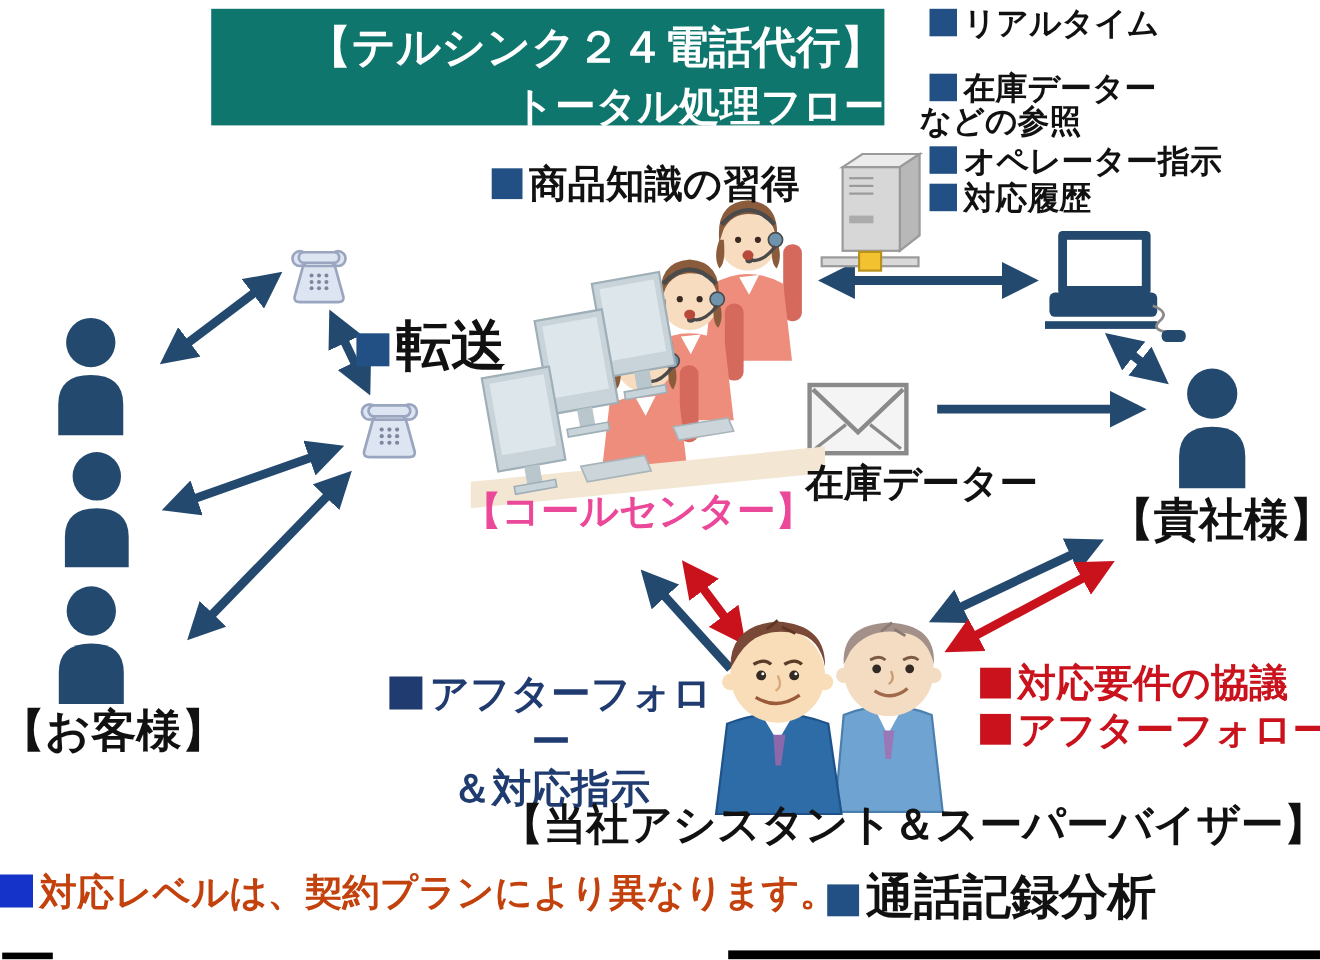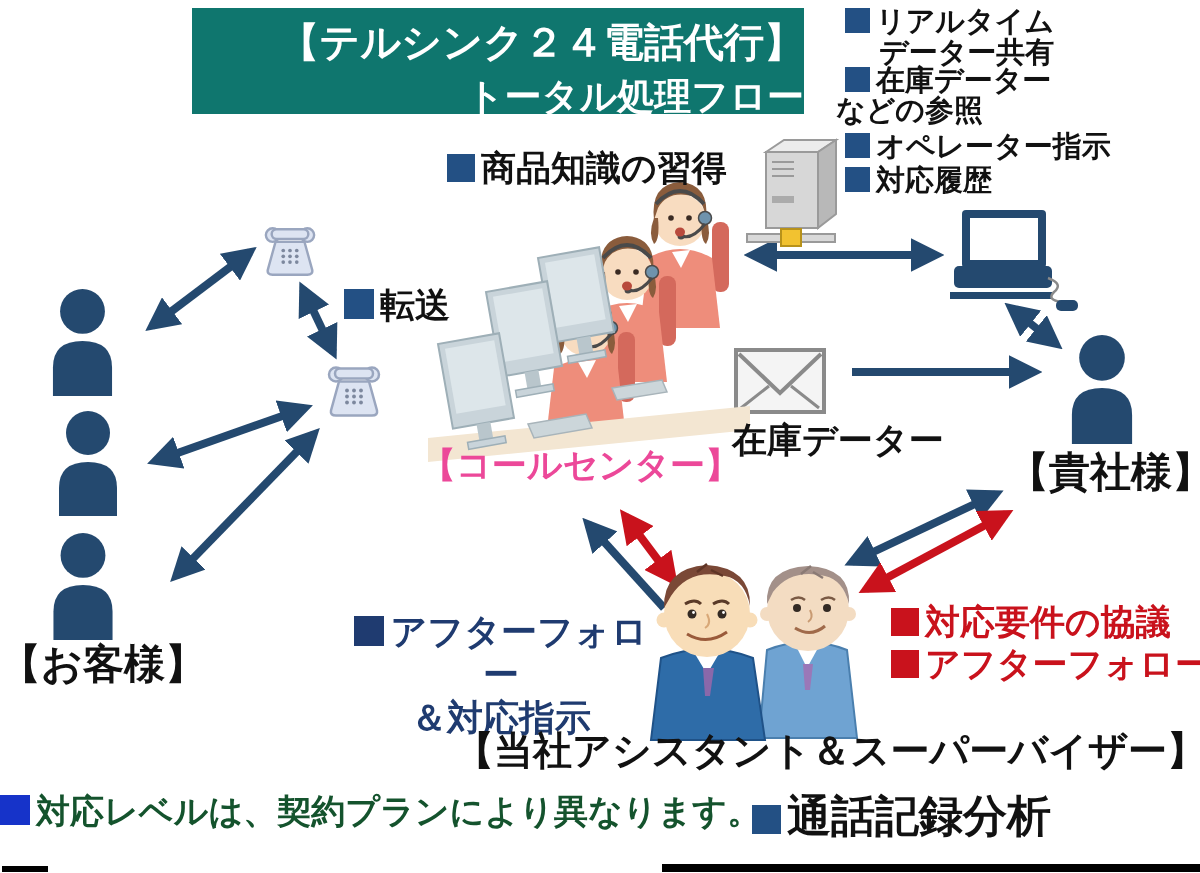--- a/index.html
+++ b/index.html
@@ -12,21 +12,21 @@
   .sq-dnavy{background:#1f3b70;}
   .sq-red{background:#c9121c;}
   .sq-blue{background:#1633c9;}
   #title-box{left:192px;top:8px;width:612px;height:106px;background:#0f766e;color:#fff;
              text-align:right;padding-top:7px;box-sizing:border-box;}
   #title-box .l1{font-size:40px;font-weight:700;}
   #title-box .l2{font-size:37px;font-weight:700;margin-top:2px;}
   .listrow{font-size:29px;font-weight:700;color:#111;}
   .navytxt{color:#1f3b70;}
   .redtxt{color:#c9121c;}
-  .bluetxt{color:#14532d;font-family:Liberation Mono, monospace;}
+  .bluetxt{color:#c2410c;font-family:Liberation Mono, monospace;}
   .orangetxt{color:#ec4899;}
   .bar{background:#000;}
   svg{display:block;}
 </style>
 </head>
 <body>
 
 <div id="canvas">
 
   <svg class="abs" style="left:0;top:0" width="1200" height="873" viewBox="0 0 1200 873">
@@ -198,41 +198,38 @@
   </svg>
 
   <div class="abs" id="title-box">
     <div class="l1">【テルシンク２４電話代行】</div>
     <div class="l2">トータル処理フロー</div>
   </div>
 
   <div class="abs listrow" style="left:845px;top:2px">
     <span class="sq sq-navy"></span><span>リアルタイム</span>
   </div>
-  <div class="abs listrow" style="left:879px;top:33px">
-    <span>データー共有</span>
-  </div>
   <div class="abs listrow" style="left:845px;top:61px">
     <span class="sq sq-navy"></span><span>在庫データー</span>
   </div>
   <div class="abs listrow" style="left:836px;top:91px">
     <span>などの参照</span>
   </div>
   <div class="abs listrow" style="left:845px;top:127px">
     <span class="sq sq-navy"></span><span>オペレーター指示</span>
   </div>
   <div class="abs listrow" style="left:845px;top:161px">
     <span class="sq sq-navy"></span><span>対応履歴</span>
   </div>
 
   <div class="abs txt" style="left:447px;top:150px;font-size:35px">
     <span class="sq sq-navy" style="width:28px;height:28px"></span><span>商品知識の習得</span>
   </div>
 
-  <div class="abs txt" style="left:344px;top:287px;font-size:35px">
+  <div class="abs txt" style="left:324px;top:287px;font-size:50px">
     <span class="sq sq-navy" style="width:30px;height:30px"></span><span>転送</span>
   </div>
 
   <div class="abs txt" style="left:0px;top:642px;font-size:41px">【お客様】</div>
 
   <div class="abs txt orangetxt" style="left:421px;top:447px;font-size:35px">【コールセンター】</div>
 
   <div class="abs txt" style="left:732px;top:422px;font-size:35px">在庫データー</div>
 
   <div class="abs txt" style="left:1008px;top:450px;font-size:41px">【貴社様】</div>

